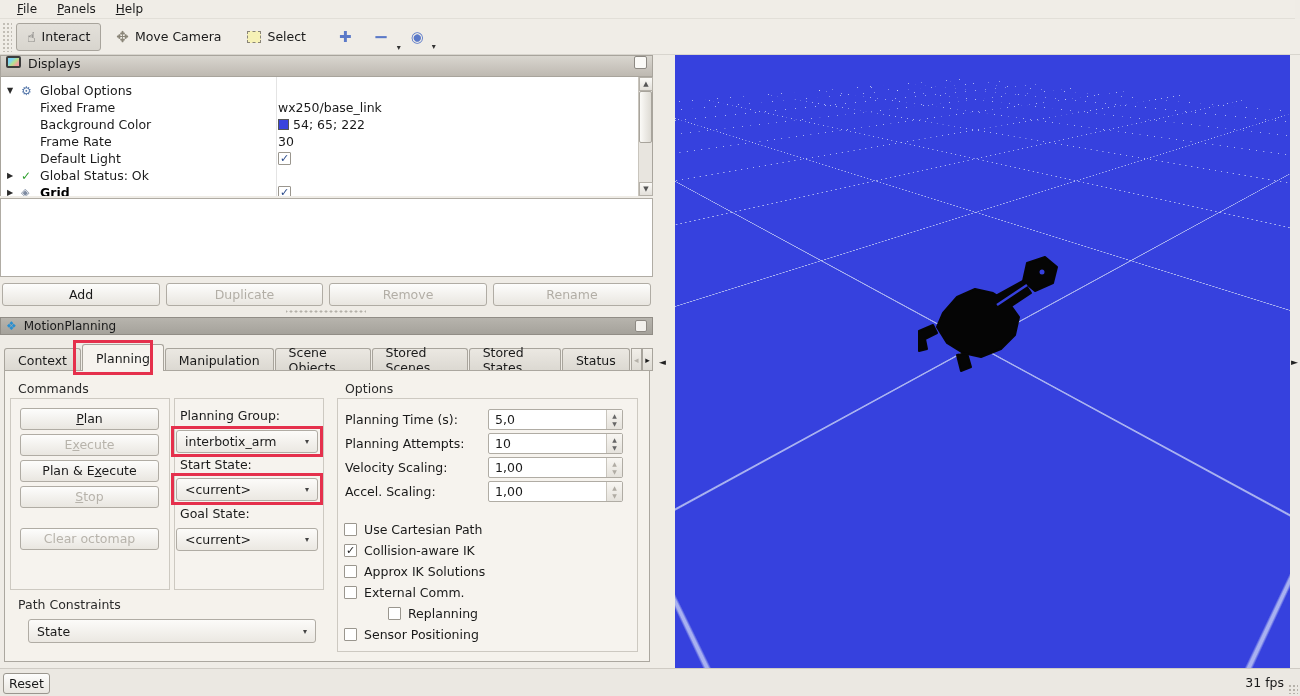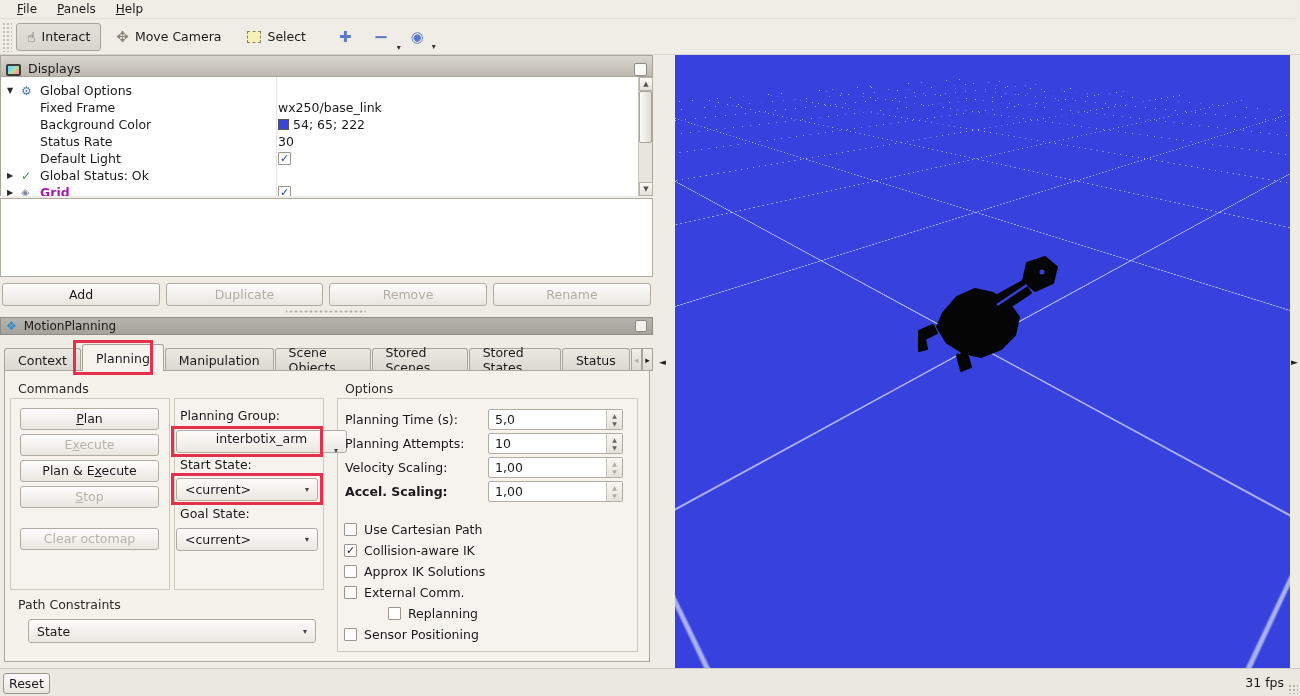--- a/index.html
+++ b/index.html
@@ -16,34 +16,34 @@
   .tb-btn { height:28px; display:flex; align-items:center; gap:6px; padding:0 10px; font-size:12.5px; border:1px solid transparent; border-radius:3px; margin-right:4px; }
   .tb-btn.pressed { background:linear-gradient(#e3e0da,#d8d5ce); border:1px solid #a8a49c; }
   .hand-glyph { font-size:14px; color:#444; }
   .move-glyph { font-size:15px; color:#8a8578; }
   .select-box { width:14px; height:12px; border:1.5px dashed #8a8578; background:#f6f1b6; }
   .tb-tool-icons { display:flex; align-items:center; gap:14px; margin-left:14px; }
   .ticn { position:relative; font-weight:bold; color:#5b79c8; font-size:15px; padding:2px 4px; }
   .ticn .dd { position:absolute; right:-8px; bottom:-3px; font-size:8px; color:#333; font-weight:normal; }
 
   
-  #displays-header { position:absolute; left:0; top:55px; width:653px; height:22px; background:linear-gradient(#d9d6cf,#beb9b1); border:1px solid #a8a49c; display:flex; align-items:flex-end; padding:0 5px; gap:7px; font-size:12.5px; }
+  #displays-header { position:absolute; left:0; top:55px; width:653px; height:22px; background:linear-gradient(#d9d6cf,#beb9b1); border:1px solid #a8a49c; display:flex; align-items:flex-start; padding:0 5px; gap:7px; font-size:12.5px; }
   .monitor-icon { width:15px; height:12px; border:2px solid #3c3c3c; border-radius:2px; background:linear-gradient(135deg,#7fd4f0 30%,#b8e28a 55%,#f0a0a0 80%); }
   .panel-btn { margin-left:auto; width:13px; height:13px; background:#fbfaf7; border:1px solid #8d8983; border-radius:2px; }
 
   #displays-tree { position:absolute; left:0; top:77px; width:653px; height:119px; background:#ffffff; border-left:1px solid #a8a49c; border-right:1px solid #a8a49c; overflow:hidden; }
   .tree-colsep { position:absolute; left:275px; top:0; width:1px; height:119px; background:#e4e4e4; }
   .trow { position:relative; height:17px; display:flex; align-items:center; font-size:12.5px; padding-left:6px; }
   .texp { width:14px; font-size:8px; color:#2a2a2a; }
   .ticon { width:19px; font-size:12px; }
   .gear { color:#5577aa; }
   .greencheck { color:#2ea02e; font-weight:bold; }
   .gridicn { color:#7d8aa0; font-size:11px; }
   .tlabel { flex:0 0 auto; }
-  .tlabel.link { color:#a21caf; font-weight:bold; }
+  .tlabel.link { color:#000000; font-weight:bold; }
   .tval { position:absolute; left:277px; display:flex; align-items:center; gap:4px; }
   .swatch { width:11px; height:11px; border:1px solid #555; }
   .cb { width:13px; height:13px; border:1px solid #9a968e; background:#fff; border-radius:1px; display:flex; align-items:center; justify-content:center; font-size:11px; color:#2a4a8a; line-height:1; }
 
   
   #tree-scroll { position:absolute; left:638px; top:77px; width:14px; height:119px; background:#e8e5df; border-left:1px solid #c9c5bd; }
   .sb-btn { width:14px; height:14px; display:flex; align-items:center; justify-content:center; font-size:7px; color:#555; background:linear-gradient(#fbfaf7,#e3e0da); border:1px solid #b5b1a9; }
   .sb-thumb { position:absolute; left:0; top:14px; width:13px; height:52px; background:linear-gradient(90deg,#fbfaf7,#dedbd4); border:1px solid #a8a49c; border-radius:2px; }
   .sb-down { position:absolute; bottom:0; }
 
@@ -163,21 +163,21 @@
       <span class="ticon"></span>
     <span class="tlabel">Background Color</span>
     <span class="tval">
       <span class="swatch" style="background:#3943dd;"></span>
       <span>54; 65; 222</span>
     </span>
   </div>
   <div class="trow">
     <span class="texp"></span>
       <span class="ticon"></span>
-    <span class="tlabel">Status Rate</span>
+    <span class="tlabel">Frame Rate</span>
     <span class="tval">30</span>
   </div>
   <div class="trow">
     <span class="texp"></span>
       <span class="ticon"></span>
     <span class="tlabel">Default Light</span>
     <span class="tval">
         <span class="cb">
           <span>✓</span>
         </span>
@@ -243,21 +243,21 @@
 <div class="groupbox" style="left:174px;top:398px;width:150px;height:192px;"></div>
 <div class="groupbox" style="left:337px;top:398px;width:301px;height:254px;"></div>
 
 <div class="cmd-btn" style="top:408px;"><span></span><span class="cmd-u">P</span><span>lan</span></div>
 <div class="cmd-btn disabled" style="top:434px;"><span>E</span><span class="cmd-u">x</span><span>ecute</span></div>
 <div class="cmd-btn" style="top:460px;"><span>Plan &amp; E</span><span class="cmd-u">x</span><span>ecute</span></div>
 <div class="cmd-btn disabled" style="top:486px;"><span></span><span class="cmd-u">S</span><span>top</span></div>
 <div class="cmd-btn disabled" style="top:528px;"><span>Clear octomap</span><span class="cmd-u"></span><span></span></div>
 
 <div class="q-label" style="left:180px;top:408px;">Planning Group:</div>
-<div class="dropdown" style="left:176px;top:430px;width:171px;flex-direction:column;">
+<div class="dropdown" style="left:176px;top:430px;width:142px;">
   <span>interbotix_arm</span>
     <span class="dd-arrow">▾</span>
 </div>
 <div class="q-label" style="left:180px;top:457px;">Start State:</div>
 <div class="dropdown" style="left:176px;top:478px;width:142px;">
   <span>&lt;current&gt;</span>
     <span class="dd-arrow">▾</span>
 </div>
 <div class="q-label" style="left:180px;top:506px;">Goal State:</div>
 <div class="dropdown" style="left:176px;top:528px;width:142px;">
@@ -282,21 +282,21 @@
     </span>
 </div>
 <div class="opt-label" style="left:345px;top:460px;">Velocity Scaling:</div>
 <div class="spinbox" style="left:488px;top:457px;">
   <span class="spin-val">1,00</span>
   <span class="spin-arrows dim">
       <span>▲</span>
       <span>▼</span>
     </span>
 </div>
-<div class="opt-label" style="left:345px;top:484px;font-weight:bold;">Accel. Scaling:</div>
+<div class="opt-label" style="left:345px;top:484px;">Accel. Scaling:</div>
 <div class="spinbox" style="left:488px;top:481px;">
   <span class="spin-val">1,00</span>
   <span class="spin-arrows dim">
       <span>▲</span>
       <span>▼</span>
     </span>
 </div>
 
 <div class="opt-cb-row" style="left:344px;top:522px;text-align:right;">
   <span class="cb"></span>

